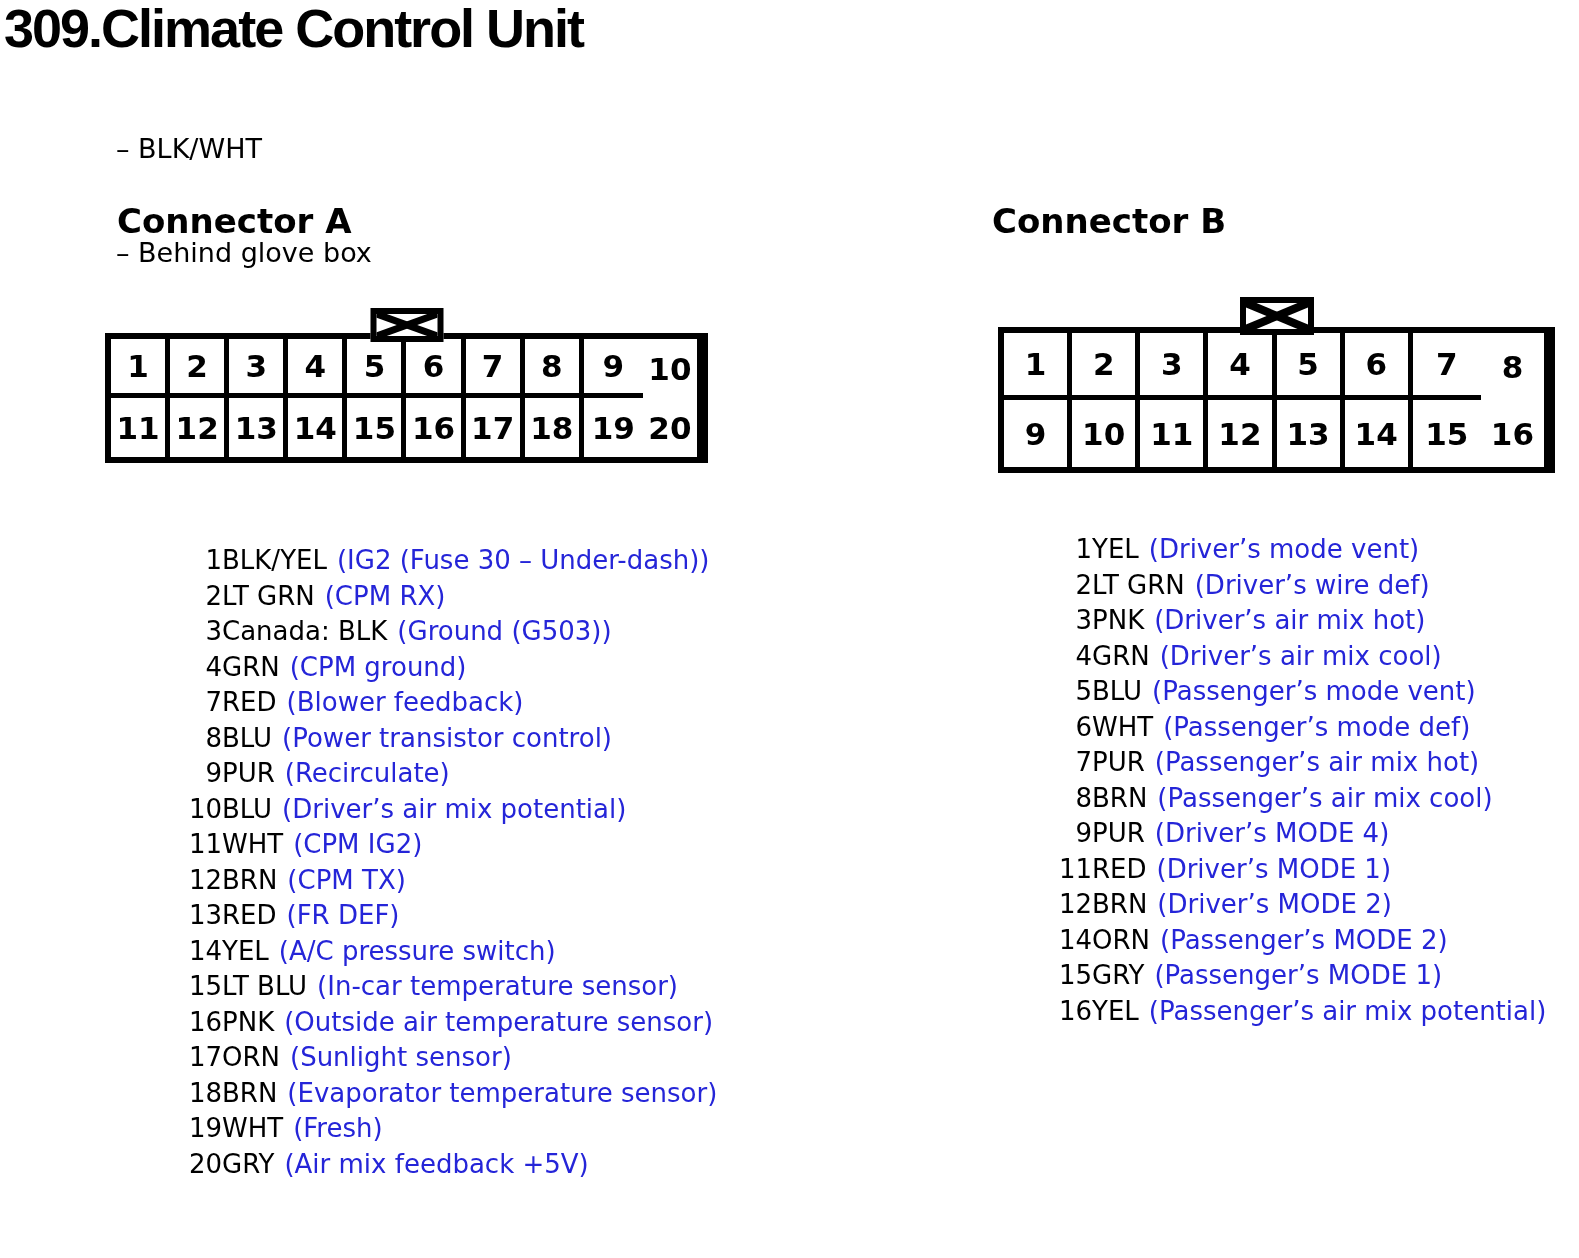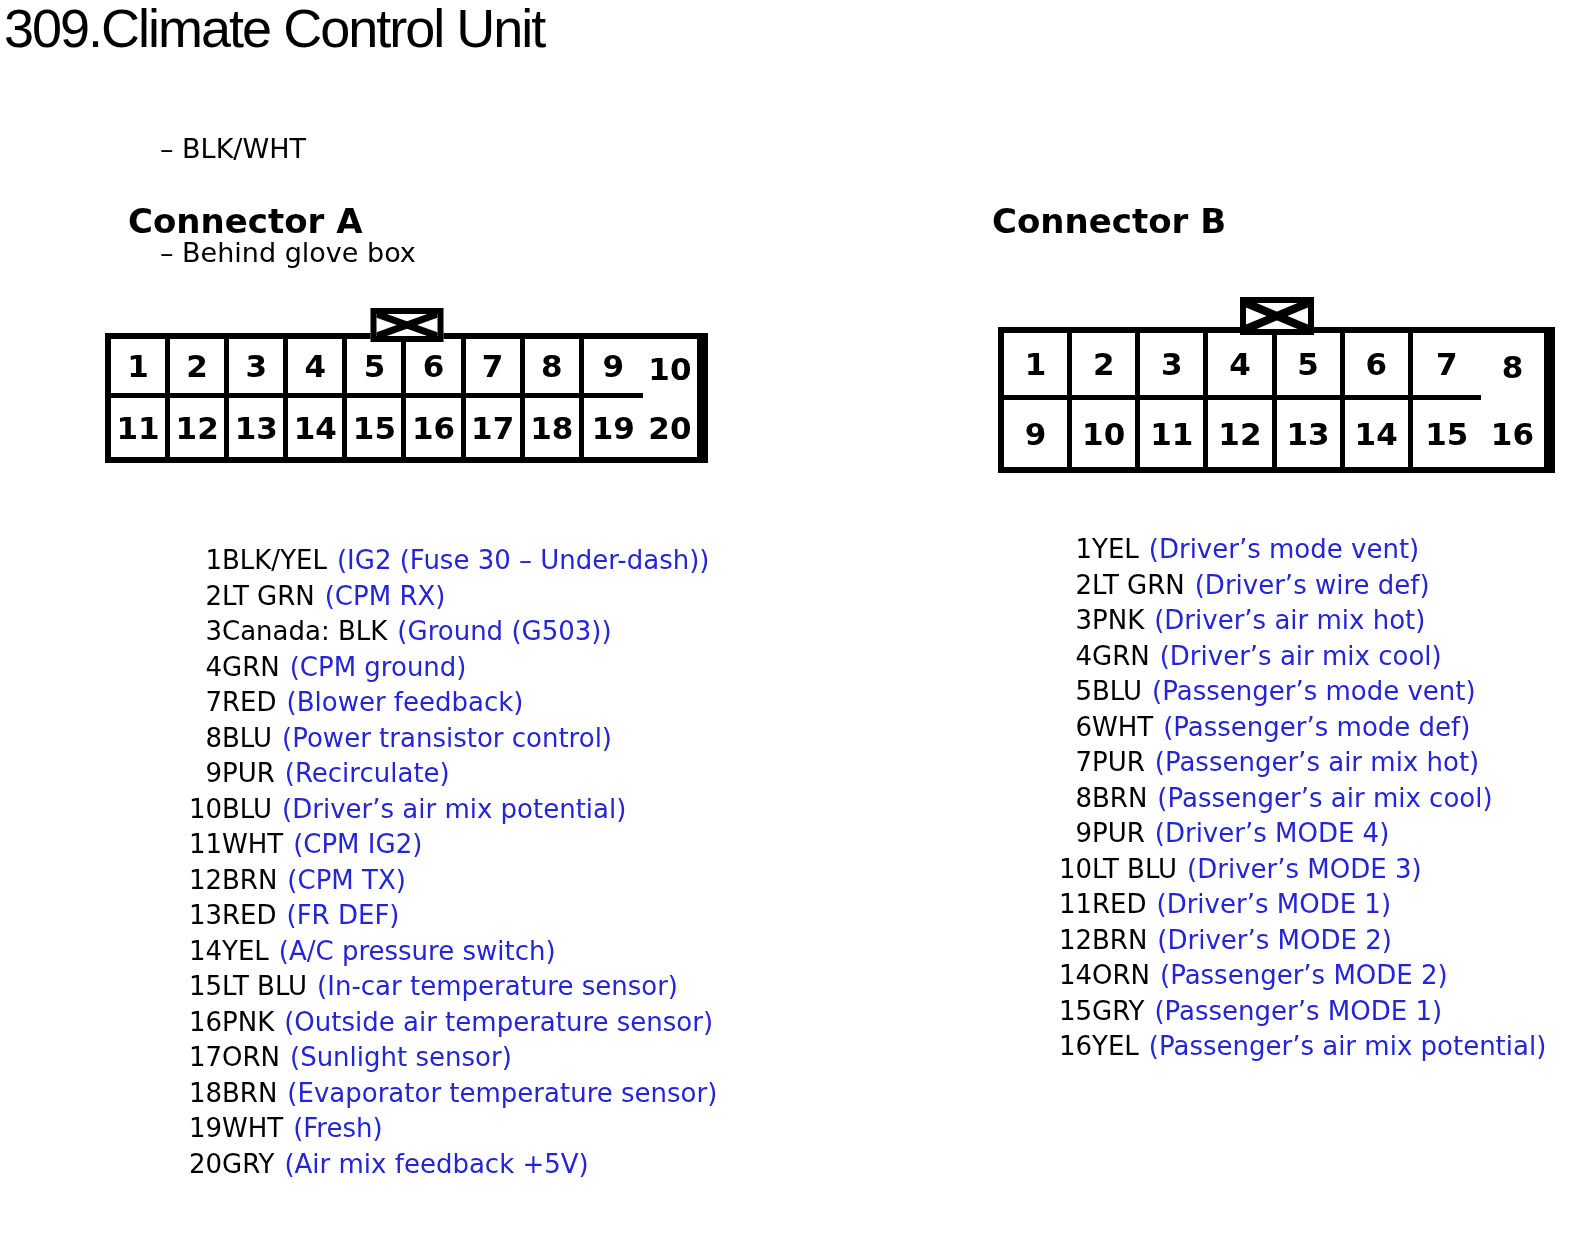--- a/index.html
+++ b/index.html
@@ -6,32 +6,32 @@
   body{
     position:relative;
     width:1579px;height:1258px;
     overflow:hidden;
     font-family:"DejaVu Sans",sans-serif;
     color:#000;
   }
   .page-title{
     position:absolute;left:4px;top:3px;
     font-family:"Liberation Sans",sans-serif;
-    font-size:54px;line-height:50px;font-weight:normal;
+    font-size:54px;line-height:50px;font-weight:bold;
     letter-spacing:-2px;white-space:nowrap;
   }
   .notes{
     position:absolute;left:116px;top:63px;
-    font-size:27px;line-height:34.5px;white-space:pre;margin-left:44px;
+    font-size:27px;line-height:34.5px;white-space:pre;
   }
   .conn-heading{
     position:absolute;top:203px;
     font-size:34px;line-height:36px;font-weight:bold;white-space:nowrap;
   }
-  #headingA{left:128px;text-align:center;}
+  #headingA{left:117px;text-align:center;}
   #headingB{left:992px;text-align:right;}
 
   .conn-box{
     position:absolute;box-sizing:border-box;
     border:6px solid #000;background:#fff;
     display:grid;grid-template-rows:1fr 1fr;
   }
   #connA-box{left:105px;top:333px;width:603px;height:130px;grid-template-columns:repeat(10,1fr);}
   #connB-box{left:998px;top:327px;width:557px;height:146px;grid-template-columns:repeat(8,1fr);}
   .cell{
@@ -152,19 +152,18 @@
 <div id="listB" class="pin-list">
     <div class="pin-row"><span class="pin-num">1</span><span class="pin-color">YEL</span><span class="pin-func">(Driver’s mode vent)</span></div>
     <div class="pin-row"><span class="pin-num">2</span><span class="pin-color">LT GRN</span><span class="pin-func">(Driver’s wire def)</span></div>
     <div class="pin-row"><span class="pin-num">3</span><span class="pin-color">PNK</span><span class="pin-func">(Driver’s air mix hot)</span></div>
     <div class="pin-row"><span class="pin-num">4</span><span class="pin-color">GRN</span><span class="pin-func">(Driver’s air mix cool)</span></div>
     <div class="pin-row"><span class="pin-num">5</span><span class="pin-color">BLU</span><span class="pin-func">(Passenger’s mode vent)</span></div>
     <div class="pin-row"><span class="pin-num">6</span><span class="pin-color">WHT</span><span class="pin-func">(Passenger’s mode def)</span></div>
     <div class="pin-row"><span class="pin-num">7</span><span class="pin-color">PUR</span><span class="pin-func">(Passenger’s air mix hot)</span></div>
     <div class="pin-row"><span class="pin-num">8</span><span class="pin-color">BRN</span><span class="pin-func">(Passenger’s air mix cool)</span></div>
     <div class="pin-row"><span class="pin-num">9</span><span class="pin-color">PUR</span><span class="pin-func">(Driver’s MODE 4)</span></div>
-    <div class="pin-row"><span class="pin-num">10</span><span class="pin-color">LT BLU</span><span class="pin-func">(Driver’s MODE 3)</span></div>
     <div class="pin-row"><span class="pin-num">11</span><span class="pin-color">RED</span><span class="pin-func">(Driver’s MODE 1)</span></div>
     <div class="pin-row"><span class="pin-num">12</span><span class="pin-color">BRN</span><span class="pin-func">(Driver’s MODE 2)</span></div>
     <div class="pin-row"><span class="pin-num">14</span><span class="pin-color">ORN</span><span class="pin-func">(Passenger’s MODE 2)</span></div>
     <div class="pin-row"><span class="pin-num">15</span><span class="pin-color">GRY</span><span class="pin-func">(Passenger’s MODE 1)</span></div>
     <div class="pin-row"><span class="pin-num">16</span><span class="pin-color">YEL</span><span class="pin-func">(Passenger’s air mix potential)</span></div>
   </div>
 
 </body></html>

